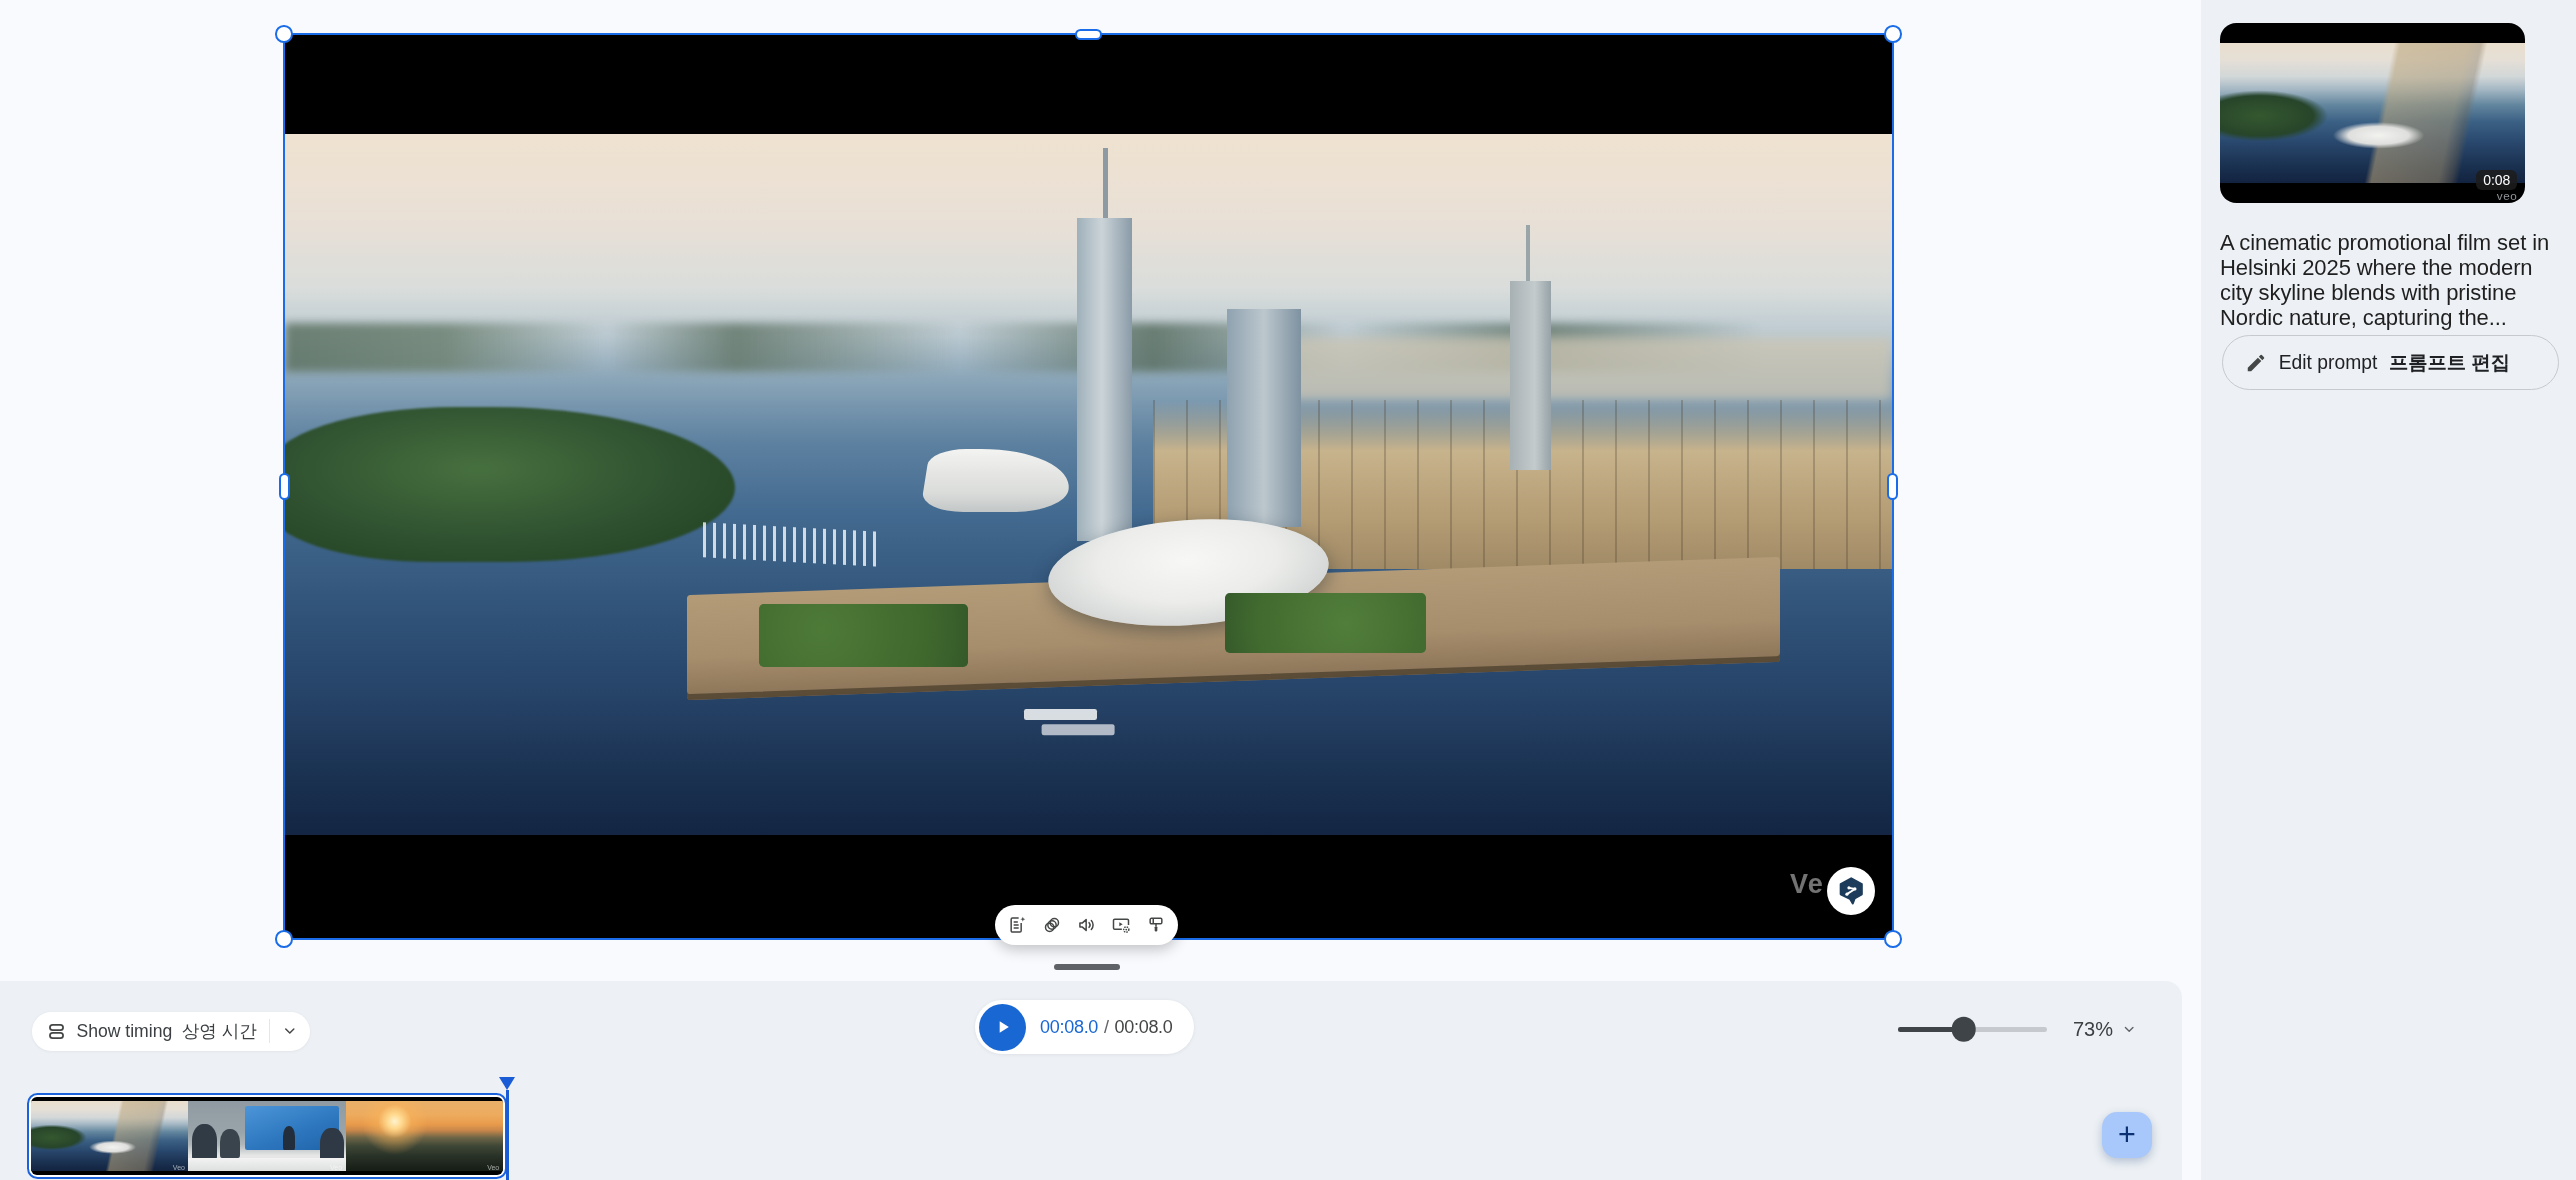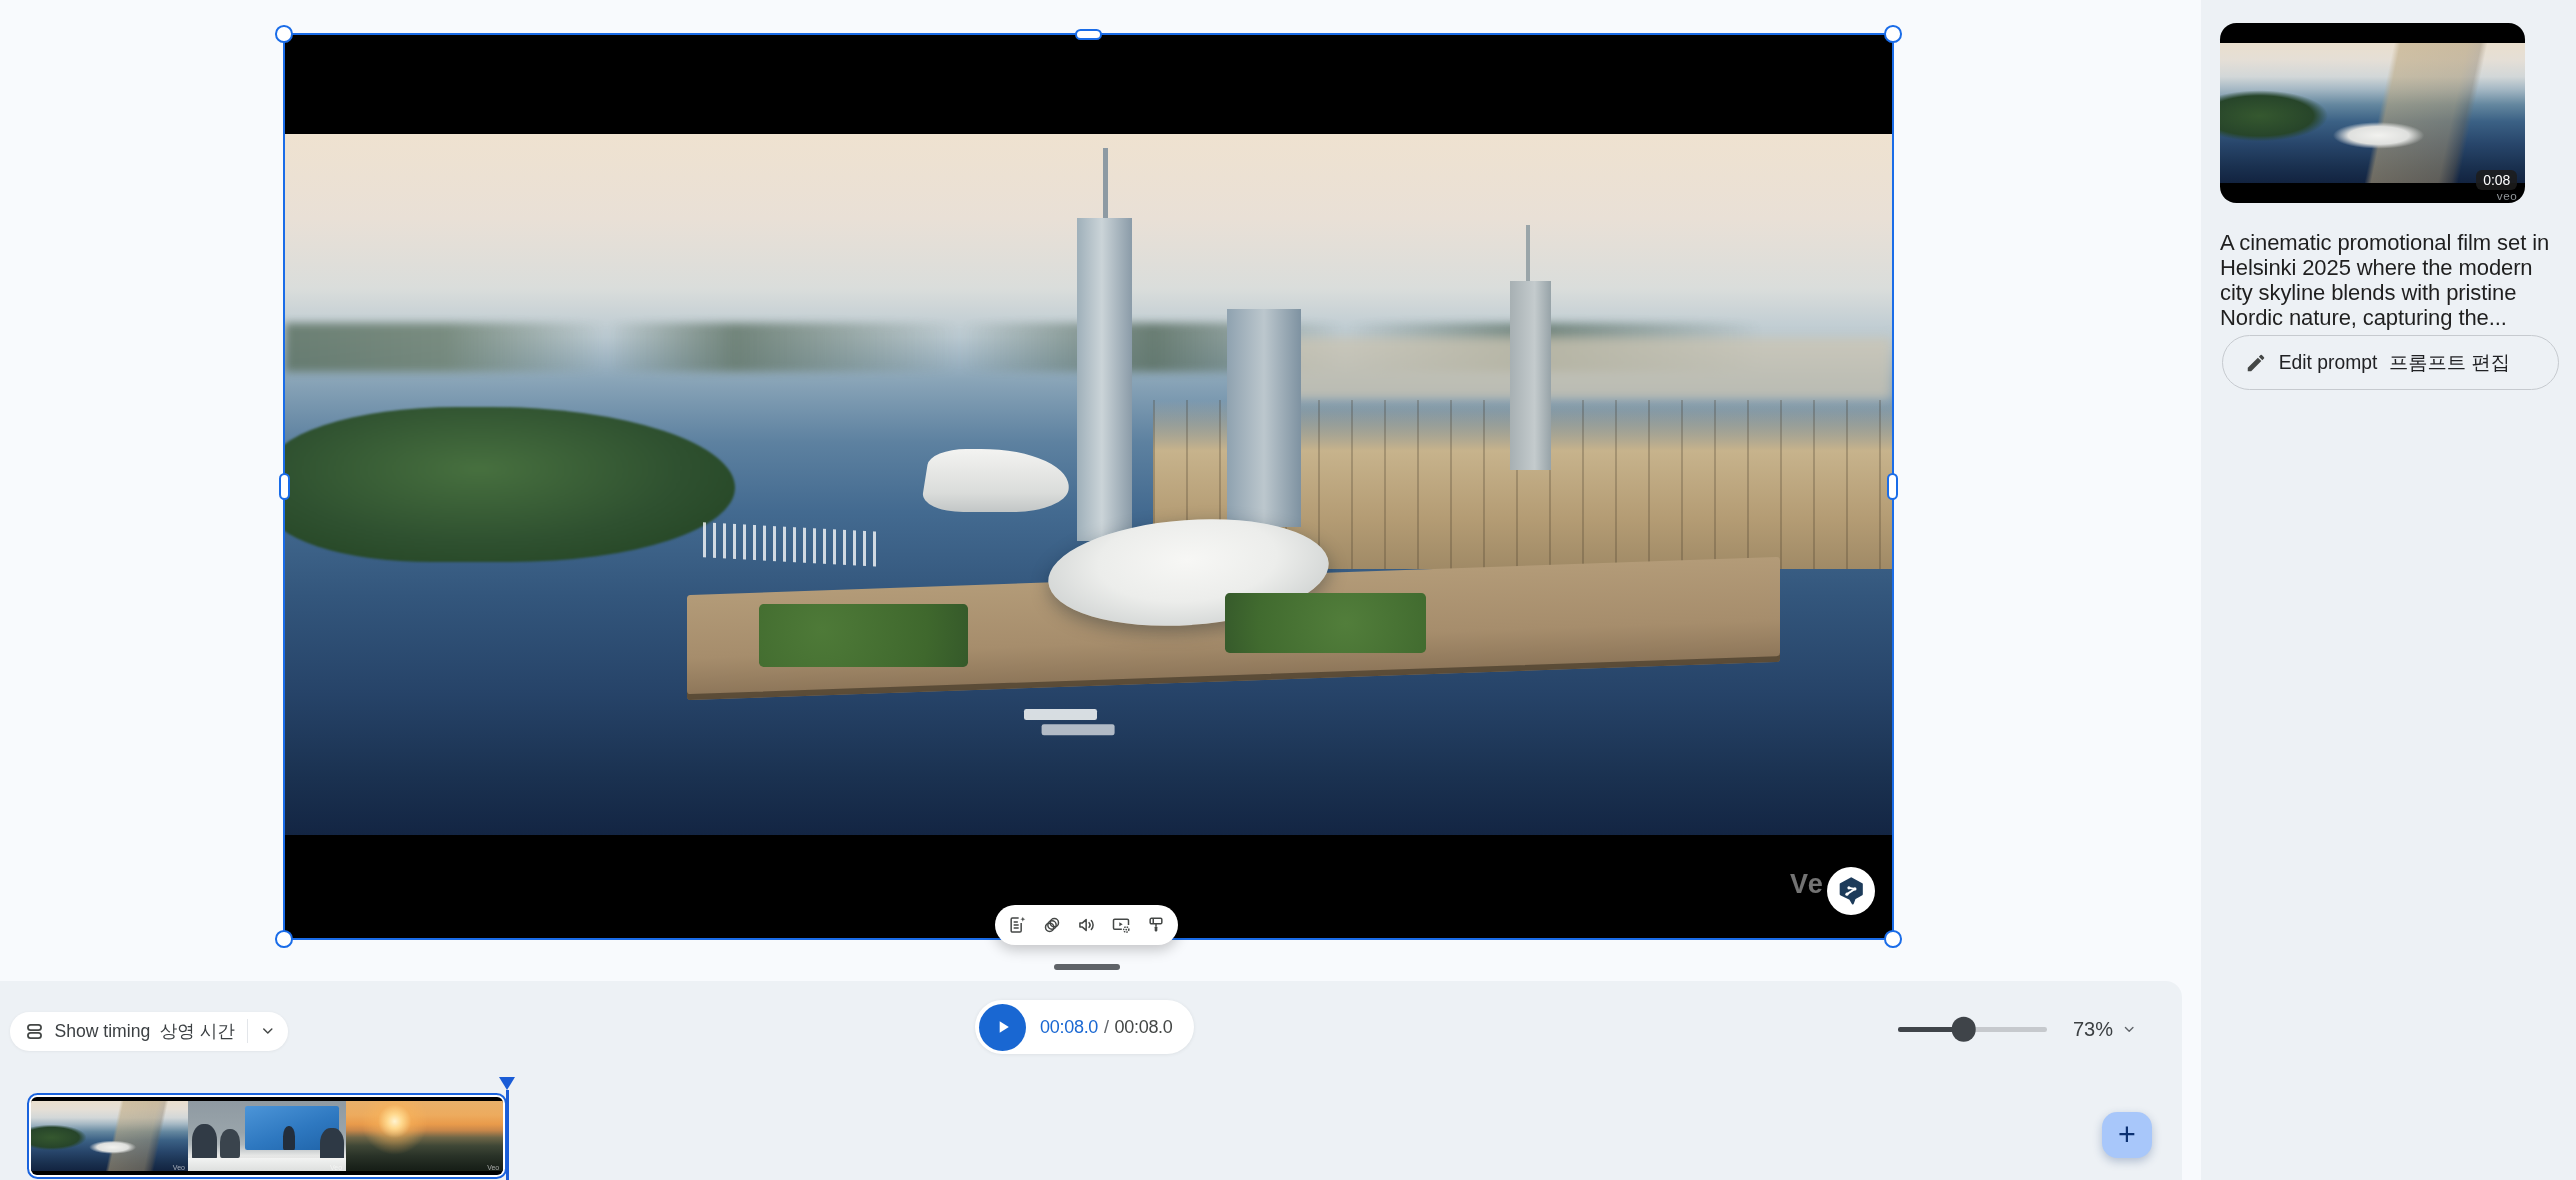--- a/index.html
+++ b/index.html
@@ -89,21 +89,21 @@
     display: flex; align-items: center; justify-content: center; cursor: pointer; }
   .tb-btn svg { width: 20px; height: 20px; }
 
   .panel-resize-handle { position: absolute; left: 1054px; top: 964px; width: 66px; height: 5.9px;
     border-radius: 2.9px; background: #5f6368; }
 
   
   .bottom-panel { position: absolute; left: 0; top: 981px; width: 2182px; height: 200px;
     background: #edf1f5; border-radius: 0 16.4px 0 0; }
 
-  .show-timing { position: absolute; left: 10px; top: 30.5px; height: 39px;
+  .show-timing { position: absolute; left: 32px; top: 30.5px; height: 39px;
     background: #fff; border-radius: 19.3px; border: none; cursor: pointer;
     display: flex; align-items: center; padding: 0 10.5px 0 14px; gap: 9.4px;
     box-shadow: 0 0.6px 2.9px rgba(60,64,67,.08); }
   .show-timing .lbl { font-size: 17.6px; font-weight: 500; color: #3c4043; white-space: nowrap; }
   .show-timing .vdiv { width: 1.2px; height: 23.4px; background: #e3e6ea; margin: 0 2.3px; }
 
   .playback { position: absolute; left: 975px; top: 19px; height: 54px;
     background: #fff; border-radius: 27px; display: flex; align-items: center;
     padding: 0 21px 0 4.1px; gap: 14px; box-shadow: 0 0.6px 3.5px rgba(60,64,67,.10); }
   .play-btn { width: 47px; height: 47px; border-radius: 50%; border: none; background: #1967d2;
@@ -175,21 +175,21 @@
     background: rgba(28,28,28,.88); color: #fff; font-size: 14px; font-weight: 500;
     border-radius: 5.9px; padding: 0 7px; display: flex; align-items: center; }
   .thumb-veo { position: absolute; right: 7.6px; bottom: 1.2px; font-size: 11.7px;
     color: #8f9498; letter-spacing: 0.6px; }
   .desc { position: absolute; left: 19px; top: 230px; width: 351px;
     font-size: 22px; line-height: 25px; color: #1f1f1f; letter-spacing: -0.1px; }
   .edit-prompt { position: absolute; left: 21px; top: 335px; width: 337px; height: 55px;
     border-radius: 27.5px; border: 1.2px solid #c6cacf; background: transparent; cursor: pointer;
     display: flex; align-items: center; padding-left: 22px; gap: 11.7px; }
   .edit-prompt .lbl { font-size: 19.3px; font-weight: 500; color: #202124; white-space: nowrap; }
-  .edit-prompt .lbl-ko { font-weight: 400; }
+  .edit-prompt .lbl-ko { font-weight: 700; }
 </style>
 </head>
 <body>
 
 <div class="app">
 
   <div class="video-clip">
     <div class="video-art">
       <div class="art art-sky"></div>
       <div class="art art-far-shore"></div>

